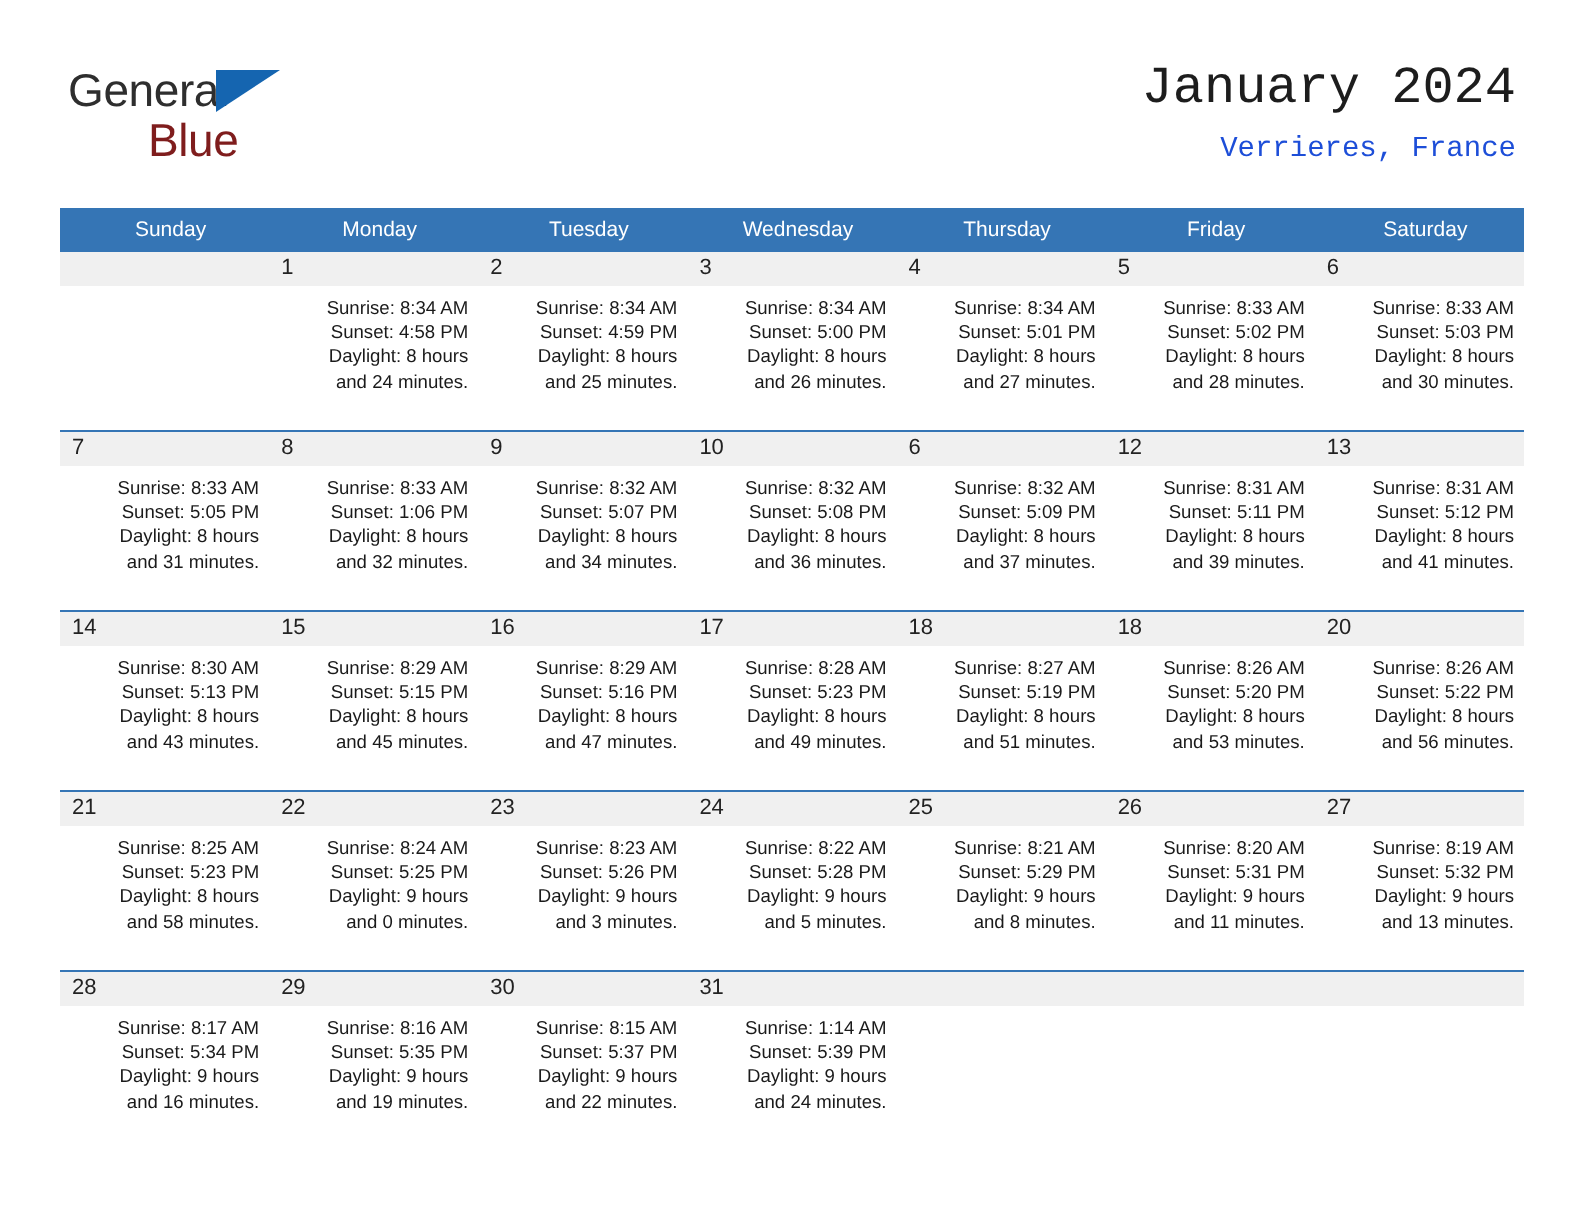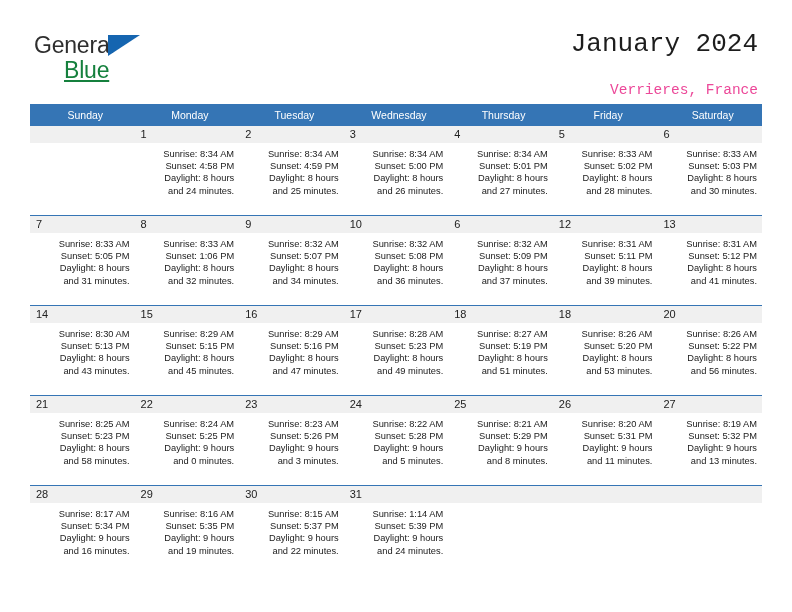--- a/index.html
+++ b/index.html
@@ -52,44 +52,43 @@
     left: 74px;
     top: 3px;
     width: 0;
     height: 0;
     border-left: 32px solid #1565b0;
     border-bottom: 21px solid transparent;
   }
   .brand-blue {
     display: block;
     margin-top: -1px;
-    margin-left: 30px;
+    margin-left: 40px;
     font-size: 23px;
-    color: #15803d;
+    color: #7f1d1d;
     letter-spacing: -0.2px;
-    text-decoration: underline;
   }
   .title-block {
     position: absolute;
     right: 0;
     top: 0;
     text-align: right;
     font-family: Liberation Mono, monospace;
   }
   .cal-title {
     font-size: 26px;
     color: #1d1d1d;
     line-height: 32px;
     white-space: nowrap;
   }
   .cal-subtitle {
     font-size: 14.5px;
-    color: #ec4899;
+    color: #1d4ed8;
     line-height: 22px;
-    margin-top: 19px;
+    margin-top: 4px;
     white-space: nowrap;
   }
 
   
   .calendar {
     position: absolute;
     left: 30px;
     top: 104px;
     width: 732px;
     border-collapse: collapse;

